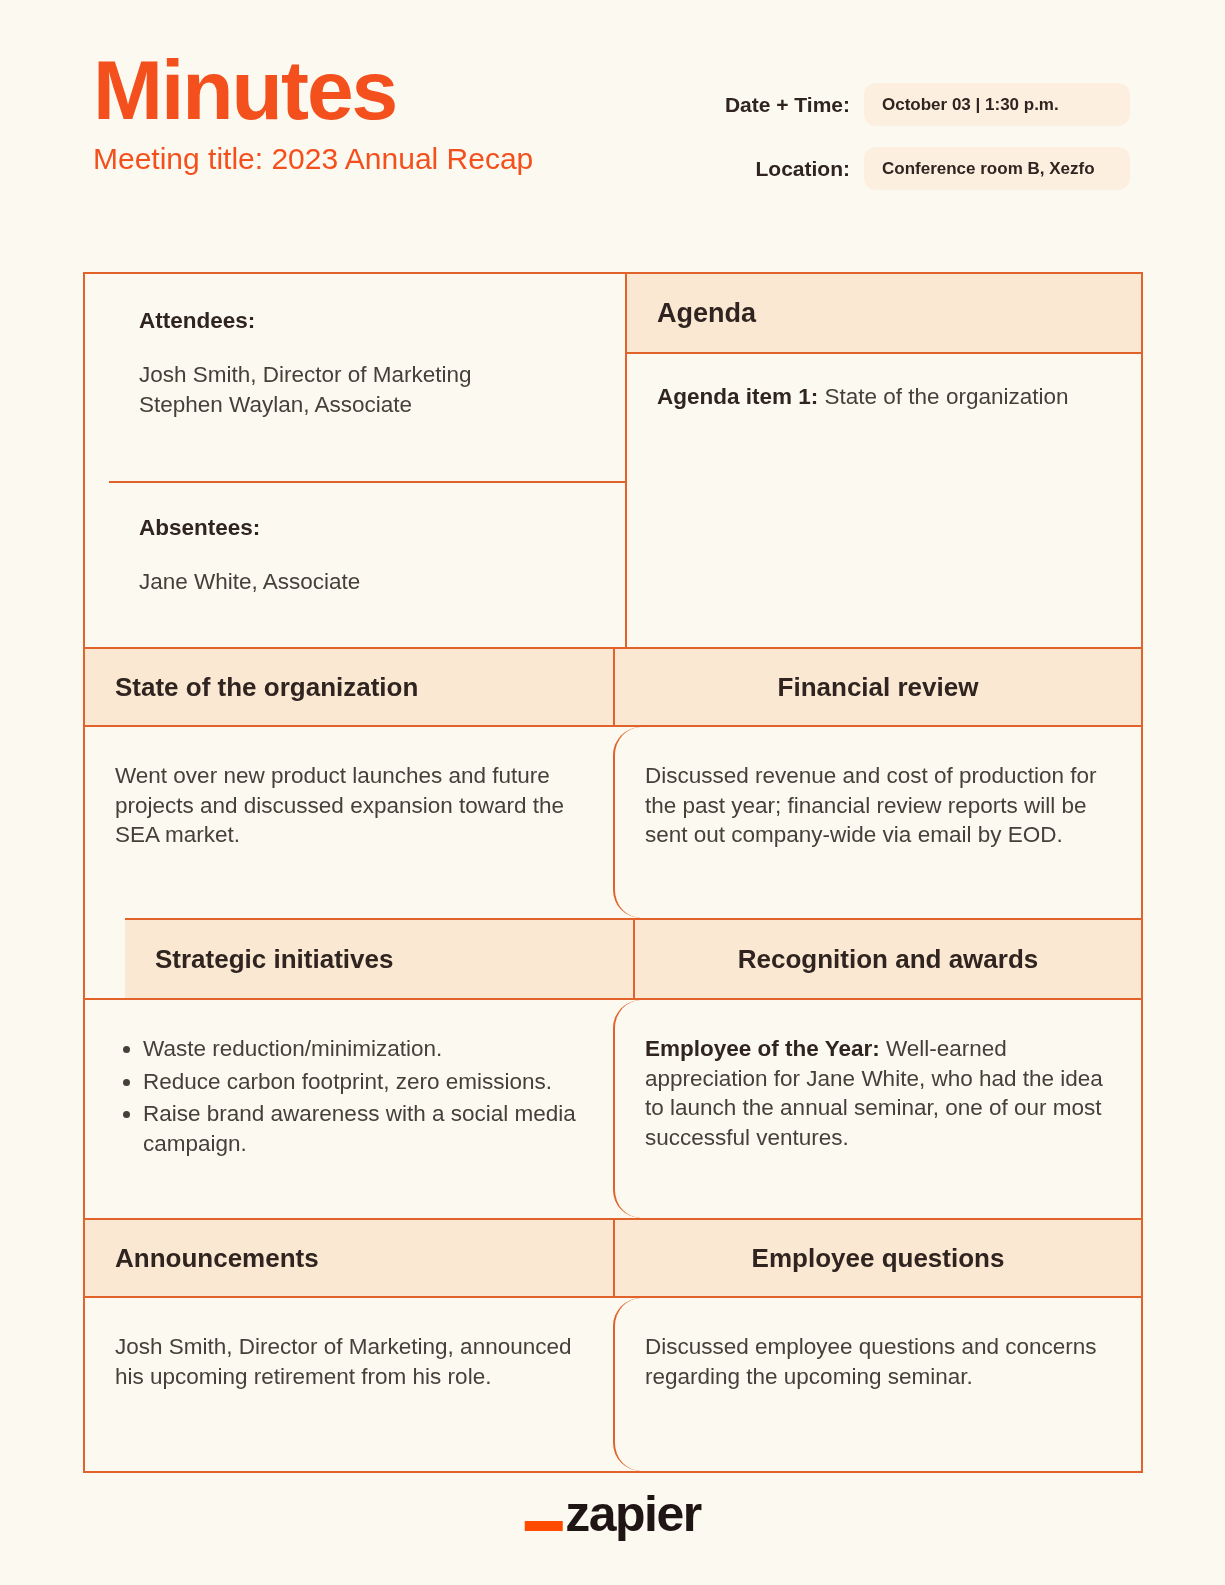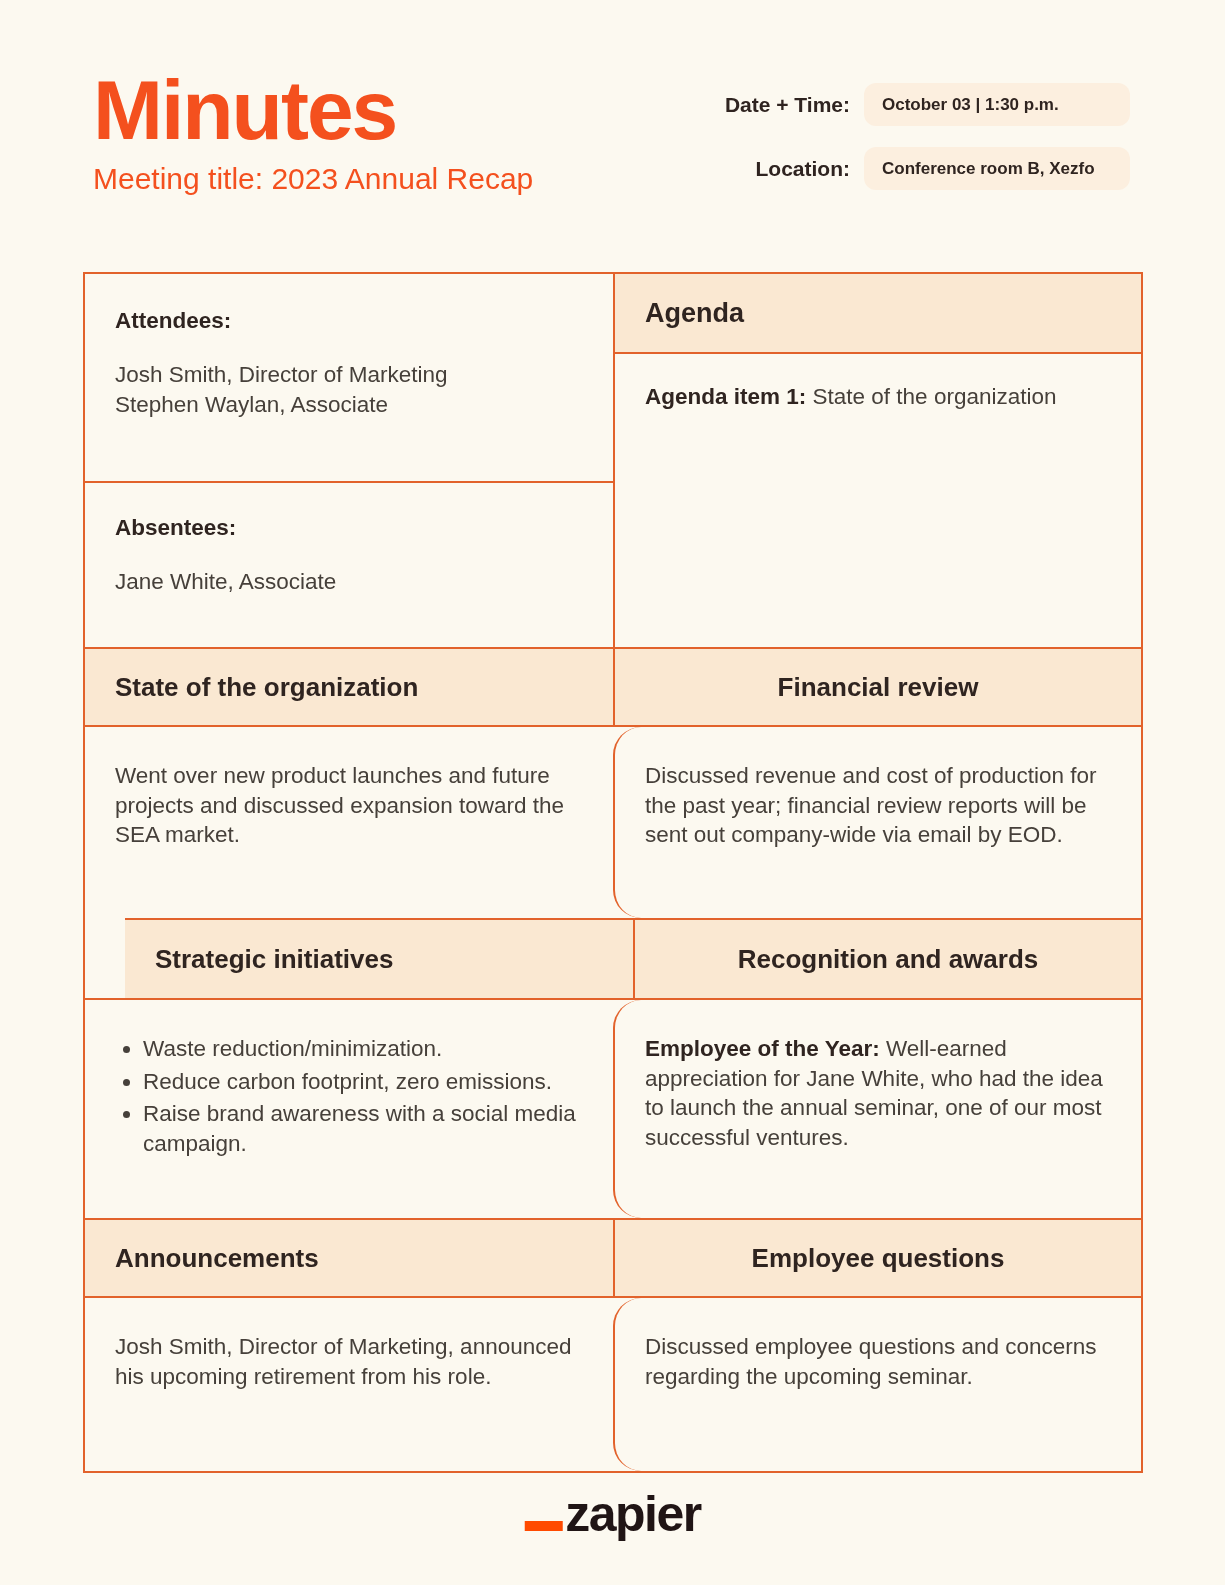--- a/index.html
+++ b/index.html
@@ -15,21 +15,21 @@
   }
   *{box-sizing:border-box;}
   html,body{margin:0;padding:0;}
   body{
     width:1225px;height:1585px;position:relative;overflow:hidden;
     background:var(--bg);
     font-family:"Liberation Sans", sans-serif;
     color:var(--ink-body);
   }
   
-  .title-block{position:absolute;left:93px;top:64px;}
+  .title-block{position:absolute;left:93px;top:44px;}
   .doc-title{
     margin:0;font-size:84px;line-height:1.1;font-weight:bold;
     letter-spacing:-2px;color:var(--accent);
   }
   .doc-subtitle{
     margin-top:6px;font-size:30px;font-weight:400;color:var(--accent);
   }
   .meta-block{position:absolute;right:95px;top:83px;width:460px;}
   .meta-row{display:flex;align-items:center;margin-bottom:21px;}
   .meta-label{
@@ -52,21 +52,21 @@
   .t-row{display:flex;flex:none;}
   .t-row + .t-row{border-top:2px solid var(--border);}
   .t-cell{width:50%;flex:none;}
   .t-cell + .t-cell{border-left:2px solid var(--border);justify-content:center;}
   .head-row{height:78px;}
   .head-cell{
     background:var(--peach);display:flex;align-items:center;
     padding:0 30px;font-size:26px;font-weight:bold;color:var(--ink-dark);
   }
   .body-cell{padding:34px 30px 0 30px;font-size:22.5px;line-height:1.32;color:var(--ink-body);border-radius:28px;}
-  .row-1{height:373px;}
+  .row-1{height:373px;padding-left:24px;}
   .row-3{height:193px;}
   .row-4{height:80px;margin-left:40px;}
   .row-5{height:220px;}
   .row-7{height:175px;}
   
   .stack{display:flex;flex-direction:column;}
   .sub-attendees{height:209px;border-bottom:2px solid var(--border);padding:34px 30px 0 30px;}
   .sub-absentees{flex:1;padding:32px 30px 0 30px;}
   .cell-label{font-size:22.5px;font-weight:bold;color:var(--ink-dark);margin-bottom:26px;}
   .person{font-size:22.5px;line-height:1.34;color:var(--ink-body);}

